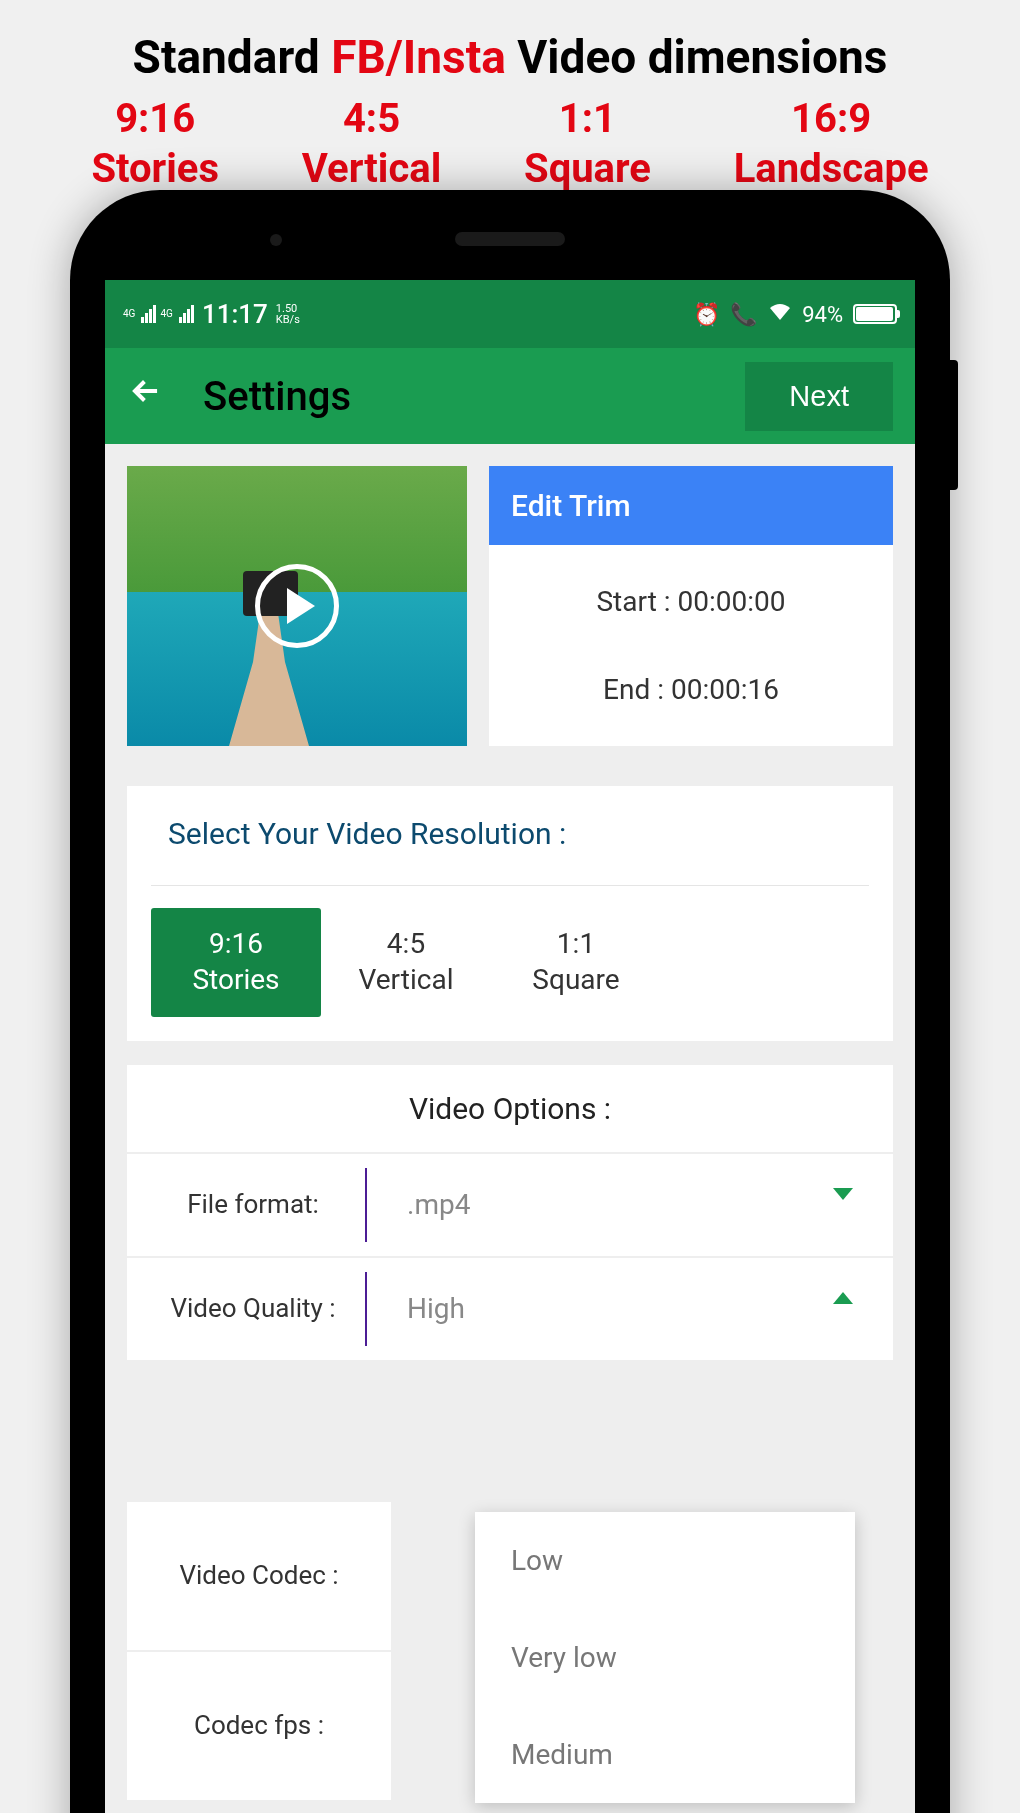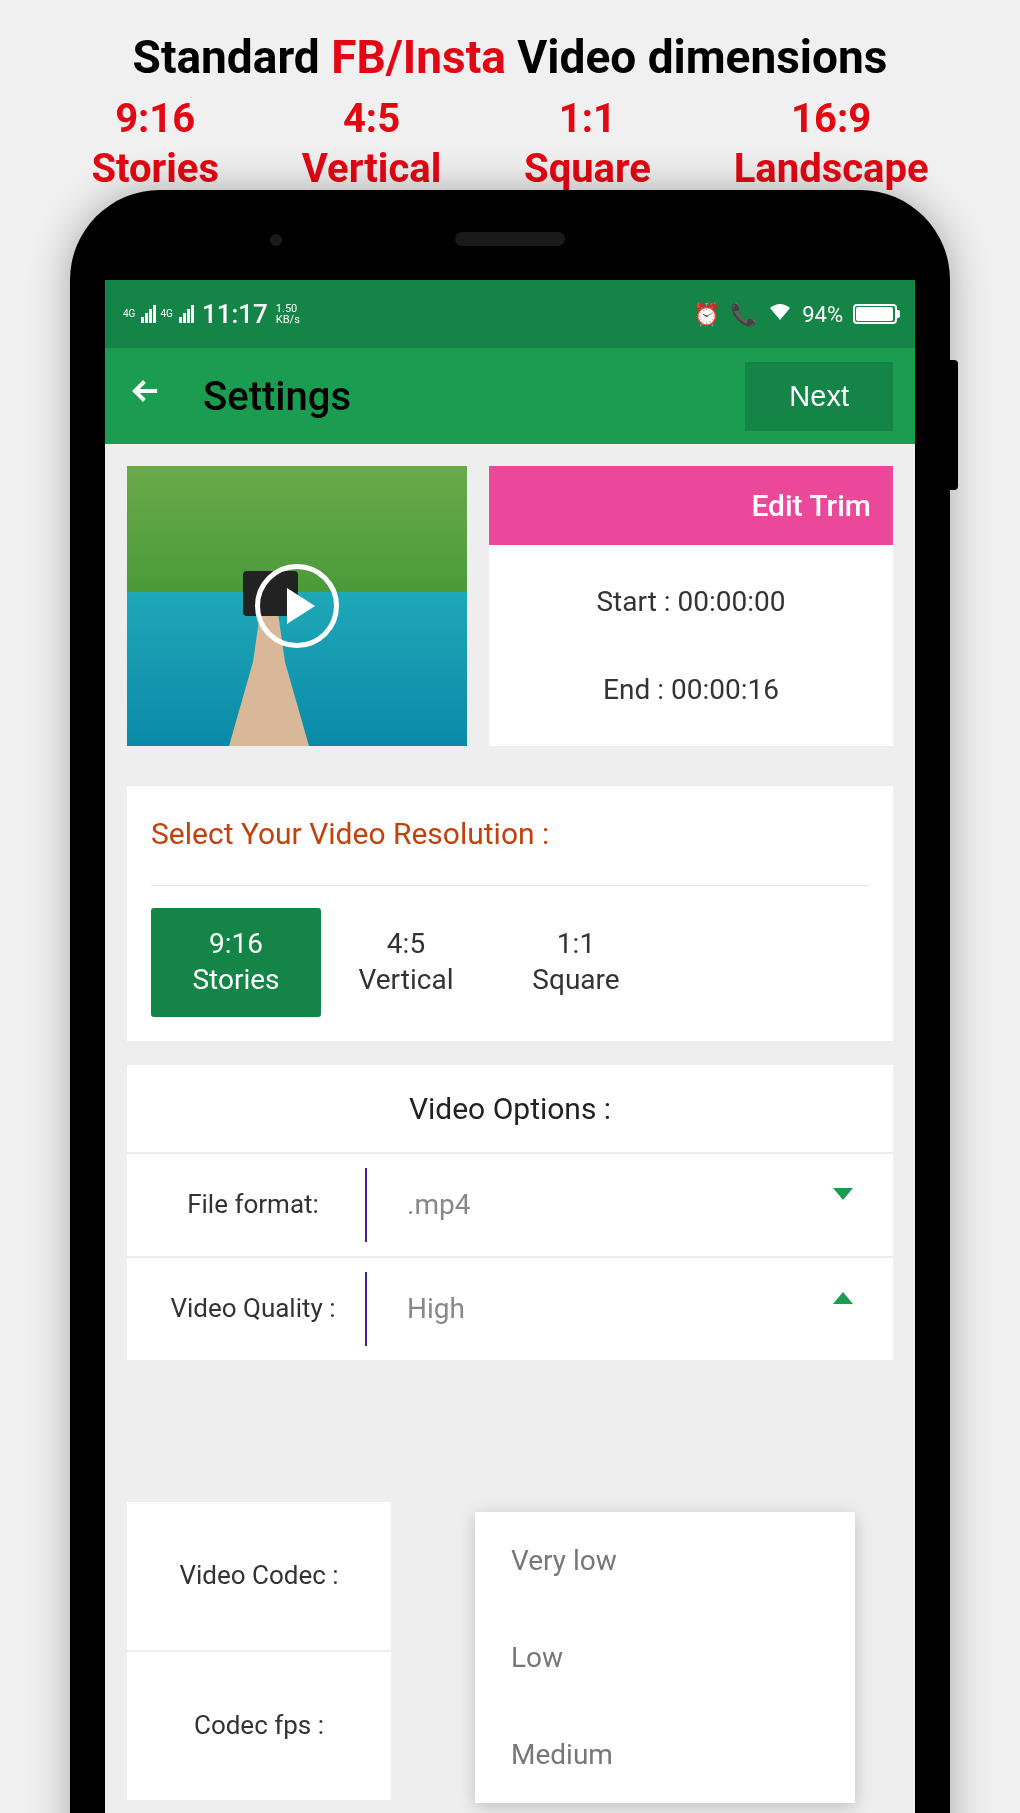--- a/index.html
+++ b/index.html
@@ -164,29 +164,29 @@
   .play-circle::after {
     content: ""; width: 0; height: 0;
     border-left: 28px solid #fff; border-top: 18px solid transparent; border-bottom: 18px solid transparent;
     margin-left: 8px;
   }
   .trim-card {
     flex: 1; background: #fff;
     display: flex; flex-direction: column;
   }
   .trim-header {
-    background: #ec4899; color: #fff; text-align: right;
+    background: #3b82f6; color: #fff; text-align: left;
     padding: 22px; font-size: 30px; font-weight: 500;
   }
   .trim-body { flex:1; display:flex; flex-direction:column; justify-content:space-around; align-items:center; padding: 12px; }
   .trim-line { font-size: 28px; color: #333; }
   .resolution-card {
     background: #fff; margin-top: 40px; padding: 30px 24px 24px;
   }
-  .res-title { font-size: 30px; color: #c2410c; margin-bottom: 34px; }
+  .res-title { font-size: 30px; color: #0c4a6e; margin-bottom: 34px; margin-left: 17px; }
   .res-divider { height:1px; background:#e5e5e5; margin-bottom: 22px; }
   .res-options { display: flex; gap: 0; align-items: stretch; overflow: hidden; }
   .res-opt {
     min-width: 170px; text-align: center; padding: 18px 10px;
     font-size: 28px; color: #333; line-height: 1.3; cursor: pointer;
   }
   .res-opt.selected { background: #148546; color: #fff; border-radius: 3px; }
   .options-card { background: #fff; margin-top: 24px; }
   .options-title {
     text-align: center; font-size: 30px; color: #222;
@@ -364,19 +364,19 @@
         </div>
       </div>
     </div>
 
     <div class="label-col">
       <div class="opt-label2">Video Codec :</div>
       <div class="opt-label2">Codec fps :</div>
     </div>
 
     <div class="dropdown-pop">
+      <div class="dd-item">Low</div>
       <div class="dd-item">Very low</div>
-      <div class="dd-item">Low</div>
       <div class="dd-item">Medium</div>
     </div>
 
   </div>
 </div>
 
 </body></html>

